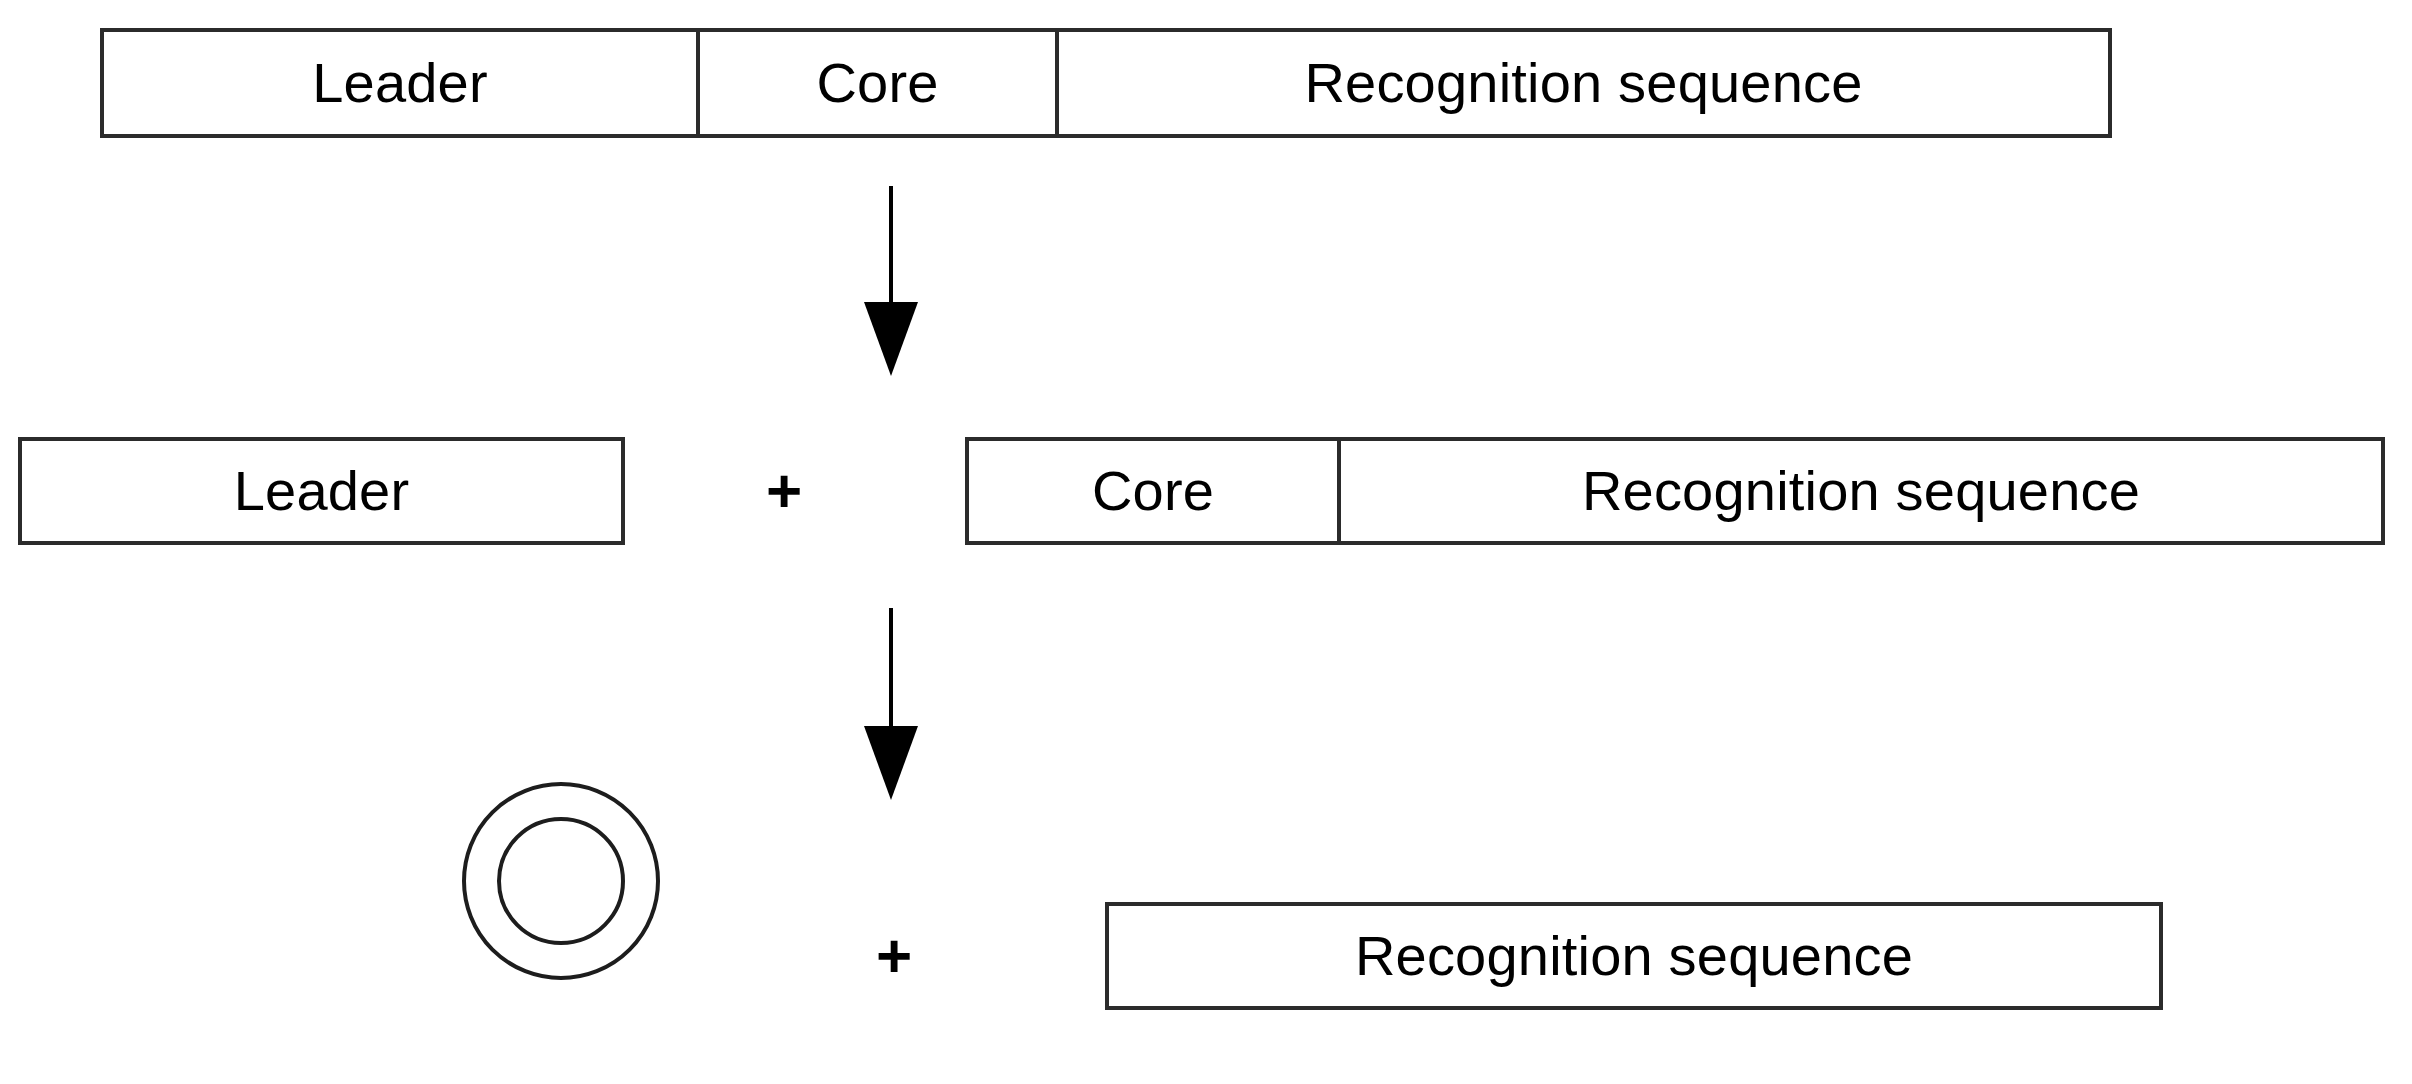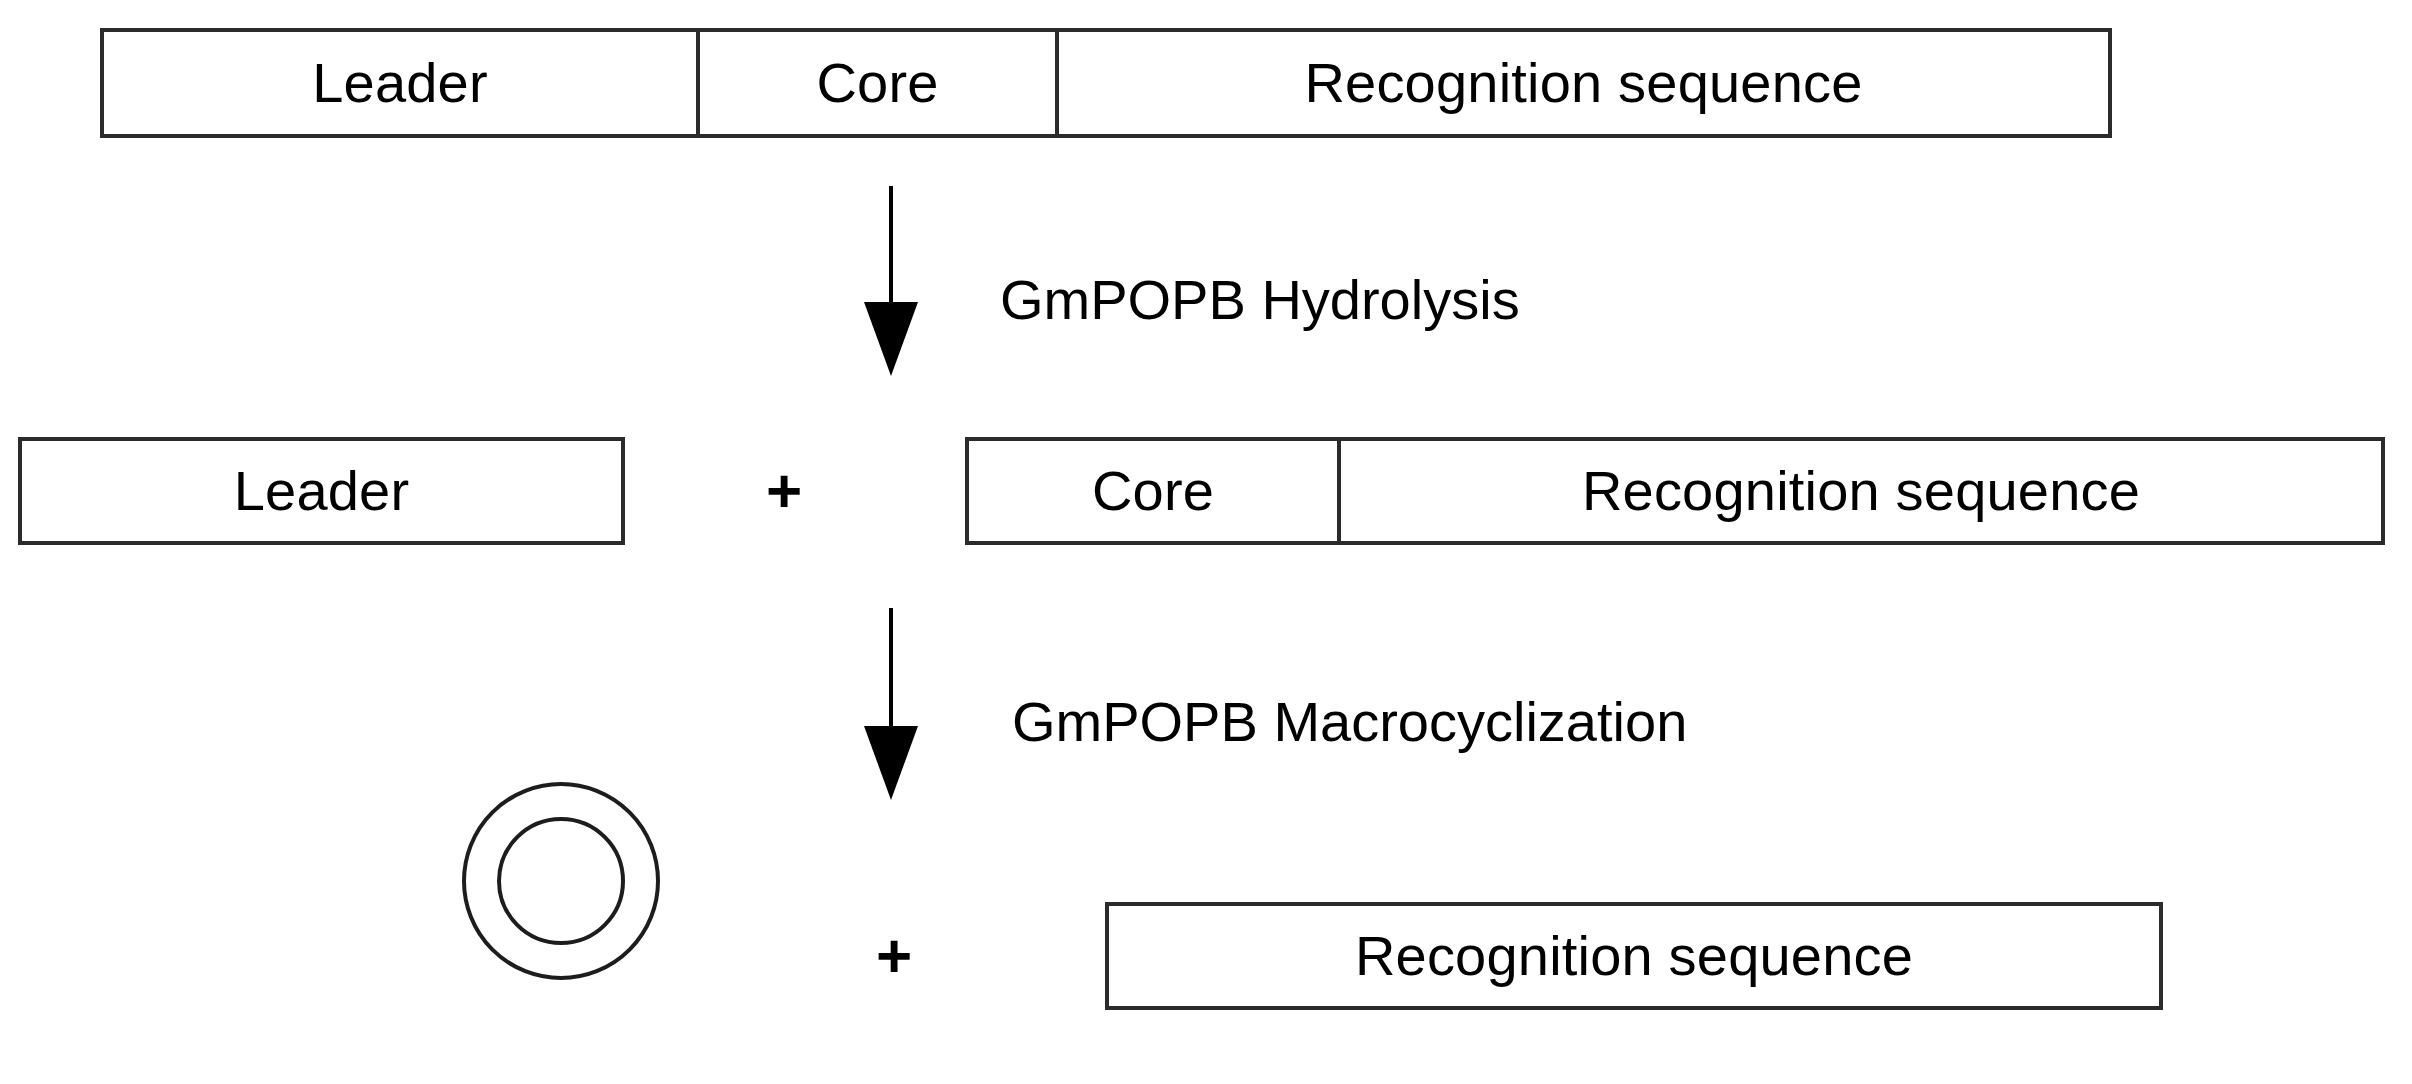--- a/index.html
+++ b/index.html
@@ -130,42 +130,40 @@
     </div>
     <div class="cell" style="flex:1 1 auto;">
       <span class="seg-label">Recognition sequence</span>
     </div>
   </div>
 
   <div class="arrow" style="left:864px; top:186px; width:54px; height:190px;">
     <div class="shaft" style="height:120px;"></div>
     <div class="head"></div>
   </div>
-  <div class="arrow-label" style="left:1000px; top:272px;">GmPOPB Hydrolysis</div>
 
   <div class="seg" style="left:18px; top:437px; width:607px; height:108px;">
     <span class="seg-label">Leader</span>
   </div>
 
   <div class="plus" style="left:766px; top:460px;">+</div>
 
   <div class="bar" style="left:965px; top:437px; width:1420px; height:108px;">
     <div class="cell" style="width:368px;">
       <span class="seg-label">Core</span>
     </div>
     <div class="cell" style="flex:1 1 auto;">
       <span class="seg-label">Recognition sequence</span>
     </div>
   </div>
 
   <div class="arrow" style="left:864px; top:608px; width:54px; height:192px;">
     <div class="shaft" style="height:122px;"></div>
     <div class="head"></div>
   </div>
-  <div class="arrow-label" style="left:1012px; top:694px;">GmPOPB Macrocyclization</div>
 
   <div class="ring-wrap" style="left:462px; top:782px; width:198px; height:198px;">
     <div class="ring" style="left:0px; top:0px; width:198px; height:198px;"></div>
     <div class="ring" style="left:35px; top:35px; width:128px; height:128px;"></div>
   </div>
 
   <div class="plus" style="left:876px; top:925px;">+</div>
 
   <div class="seg" style="left:1105px; top:902px; width:1058px; height:108px;">
     <span class="seg-label">Recognition sequence</span>

